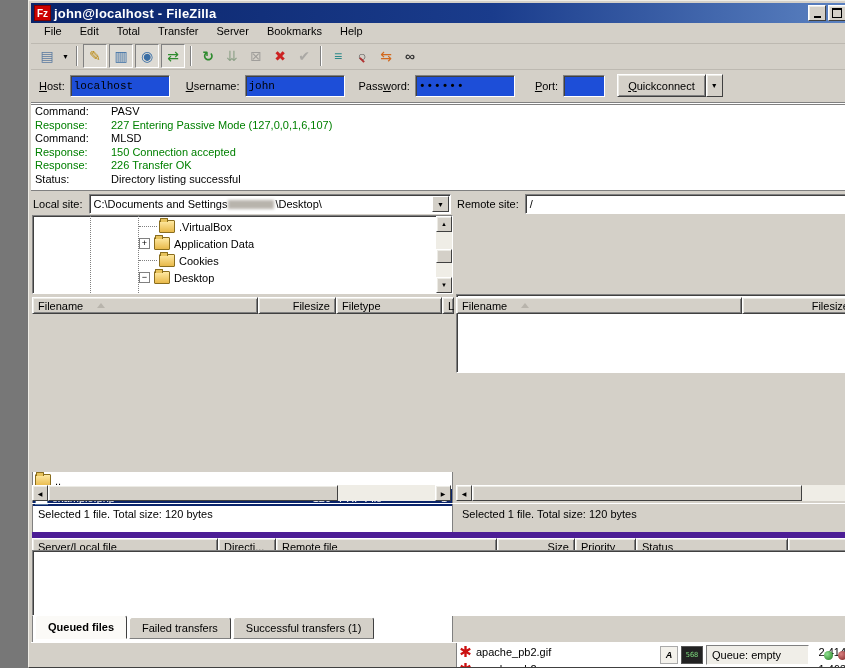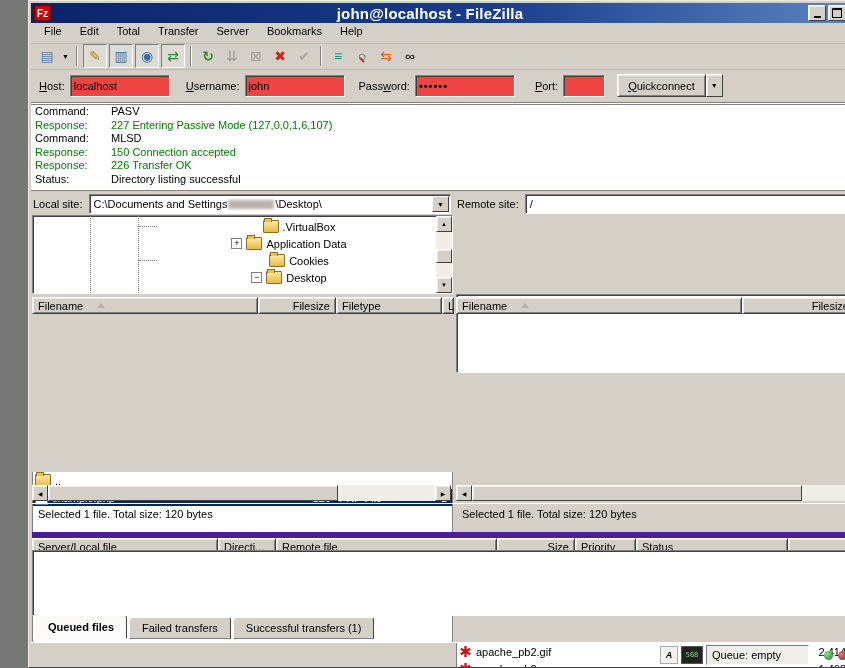--- a/index.html
+++ b/index.html
@@ -10,42 +10,42 @@
     font-size:11px;color:#000;overflow:hidden;
     border-left:1px solid #efede6;border-top:1px solid #efede6;
     border-right:1px solid #404040;border-bottom:1px solid #404040;
     box-sizing:border-box;
     margin-left:28px;
   }
   .abs{position:absolute;}
   
   #titlebar{left:2px;top:2px;right:2px;height:20px;background:linear-gradient(to right,#0a246a 0%,#1a3c8c 55%,#5f86c4 100%);display:flex;align-items:center;padding:0 2px;}
   #appicon{width:15px;height:14px;background:#cc0000;color:#fff;font-weight:bold;font-size:10px;display:flex;align-items:center;justify-content:center;margin:0 3px 0 1px;border:1px solid #7a0000;}
-  #title{color:#fff;font-weight:bold;font-size:15px;flex:1;letter-spacing:.2px;text-align:center;}
+  #title{color:#fff;font-weight:bold;font-size:13px;flex:1;letter-spacing:.2px;}
   .tbtn{width:16px;height:14px;background:#d4d0c8;border:1px solid;border-color:#fff #404040 #404040 #fff;box-shadow:inset 1px 1px 0 #ecebe5;margin-left:2px;display:flex;align-items:center;justify-content:center;font-size:9px;font-weight:bold;}
   .glyph-min{width:7px;height:2px;background:#000;margin-top:7px;}
   .glyph-max{width:8px;height:7px;border:1px solid #000;border-top-width:2px;}
   .glyph-x{font-size:10px;line-height:10px;}
   
   #menubar{left:2px;top:22px;right:2px;height:20px;display:flex;align-items:flex-start;padding-left:4px;border-bottom:1px solid #bdb9b1;}
   .menu-item{padding:2px 9px;}
   
   #toolbar{left:2px;top:42px;right:2px;height:26px;display:flex;align-items:center;padding-left:4px;border-bottom:1px solid #bdb9b1;}
   .tb{width:22px;height:22px;display:flex;align-items:center;justify-content:center;font-size:14px;margin:0 1px;}
   .tb.pressed{border:1px solid;border-color:#808080 #fff #fff #808080;background:#dedbd4;}
   .tb.dis{opacity:.55;filter:grayscale(60%);}
   .tb-dd{width:13px;height:22px;display:flex;align-items:center;justify-content:center;font-size:7px;}
   .tsep{width:1px;height:20px;background:#808080;border-right:1px solid #fff;margin:0 4px;}
   .mag{position:relative;}
   .mag::after{content:"";position:absolute;width:6px;height:2px;background:#b03030;transform:rotate(45deg);right:1px;bottom:3px;}
   
   #qc{left:2px;top:68px;right:2px;height:33px;display:flex;align-items:center;padding-left:8px;border-bottom:1px solid #808080;box-shadow:0 1px 0 #fff;}
   .qlabel{margin-right:5px;}
   .qlabel u{text-decoration:underline;}
-  .field{height:18px;background:#ef4444;border:1px solid;border-color:#808080 #fff #fff #808080;box-shadow:inset 1px 1px 0 #404040;font-family:Liberation Sans, sans-serif;font-size:11px;padding:1px 3px;box-sizing:content-box;}
+  .field{height:18px;background:#1d4ed8;border:1px solid;border-color:#808080 #fff #fff #808080;box-shadow:inset 1px 1px 0 #404040;font-family:Liberation Mono, monospace;font-size:11px;padding:1px 3px;box-sizing:content-box;}
   #qc-host{width:92px;margin-right:16px;}
   #qc-user{width:92px;margin-right:14px;}
   #qc-pass{width:92px;margin-right:20px;letter-spacing:1px;font-weight:bold;}
   #qc-port{width:34px;margin-right:12px;}
   #qc-btn{height:21px;padding:0 10px;background:#d4d0c8;border:1px solid;border-color:#fff #404040 #404040 #fff;box-shadow:inset 1px 1px 0 #ecebe5, inset -1px -1px 0 #808080;font-size:11px;display:flex;align-items:center;}
   #qc-btn u{text-decoration:underline;}
   #qc-dd{width:15px;height:21px;background:#d4d0c8;border:1px solid;border-color:#fff #404040 #404040 #fff;box-shadow:inset 1px 1px 0 #ecebe5;display:flex;align-items:center;justify-content:center;font-size:7px;}
   
   #log{left:2px;top:103px;right:2px;height:85px;background:#fff;border-top:1px solid #808080;border-bottom:1px solid #808080;}
   .logline{display:flex;line-height:13.5px;padding-left:4px;}
@@ -54,21 +54,21 @@
   
   .sb-v{width:16px;background:#efede6;}
   .sb-btn{position:absolute;width:16px;height:16px;background:#d4d0c8;border:1px solid;border-color:#fff #404040 #404040 #fff;box-shadow:inset 1px 1px 0 #ecebe5;display:flex;align-items:center;justify-content:center;font-size:6px;color:#000;box-sizing:border-box;}
   .sb-thumb{position:absolute;background:#d4d0c8;border:1px solid;border-color:#fff #404040 #404040 #fff;box-shadow:inset 1px 1px 0 #ecebe5;box-sizing:border-box;}
   
   .site-row{display:flex;align-items:center;}
   .combo{flex:1;height:18px;background:#fff;border:1px solid;border-color:#808080 #fff #fff #808080;box-shadow:inset 1px 1px 0 #404040;display:flex;align-items:center;padding-left:4px;position:relative;}
   .combo-dd{position:absolute;right:1px;top:1px;width:15px;bottom:1px;background:#d4d0c8;border:1px solid;border-color:#fff #404040 #404040 #fff;display:flex;align-items:center;justify-content:center;font-size:7px;}
   .redacted{display:inline-block;width:46px;height:9px;background:#b8b4ac;filter:blur(1.5px);margin:0 1px;}
   .tree{background:#fff;border:1px solid;border-color:#808080 #fff #fff #808080;box-shadow:inset 1px 1px 0 #404040;position:relative;overflow:hidden;}
-  .trow{position:absolute;height:17px;display:flex;align-items:center;justify-content:center;}
+  .trow{position:absolute;height:17px;display:flex;align-items:center;}
   .expander{width:9px;height:9px;border:1px solid #808080;background:#fff;display:flex;align-items:center;justify-content:center;font-size:9px;line-height:7px;flex:none;margin-right:4px;}
   .dotv{position:absolute;width:1px;border-left:1px dotted #808080;}
   .doth{position:absolute;height:1px;border-top:1px dotted #808080;}
   
   .ico{flex:none;margin-right:4px;position:relative;}
   .i-folder{width:14px;height:11px;background:linear-gradient(#ffe9a2,#e8b94a);border:1px solid #8a6d1d;border-radius:1px;}
   .i-folder::before{content:"";position:absolute;left:0;top:-3px;width:6px;height:3px;background:#e8c35c;border:1px solid #8a6d1d;border-bottom:none;border-radius:1px 1px 0 0;}
   .i-page{width:11px;height:13px;background:#fff;border:1px solid #5a7aa0;}
   .i-page::after{content:"";position:absolute;left:2px;top:2px;width:3px;height:3px;background:#cc3333;box-shadow:5px 0 0 #3366cc,0 5px 0 #33aa44,5px 5px 0 #cc9933;}
   .i-splat{width:13px;height:13px;color:#cc1111;font-size:15px;line-height:13px;font-weight:bold;text-align:center;}

